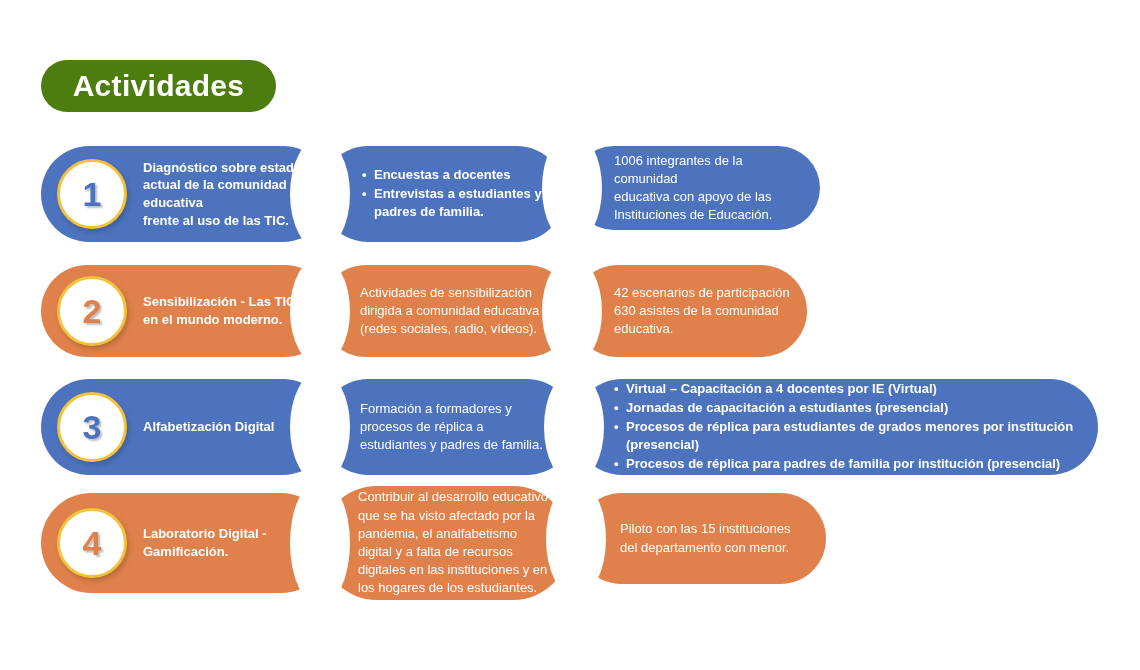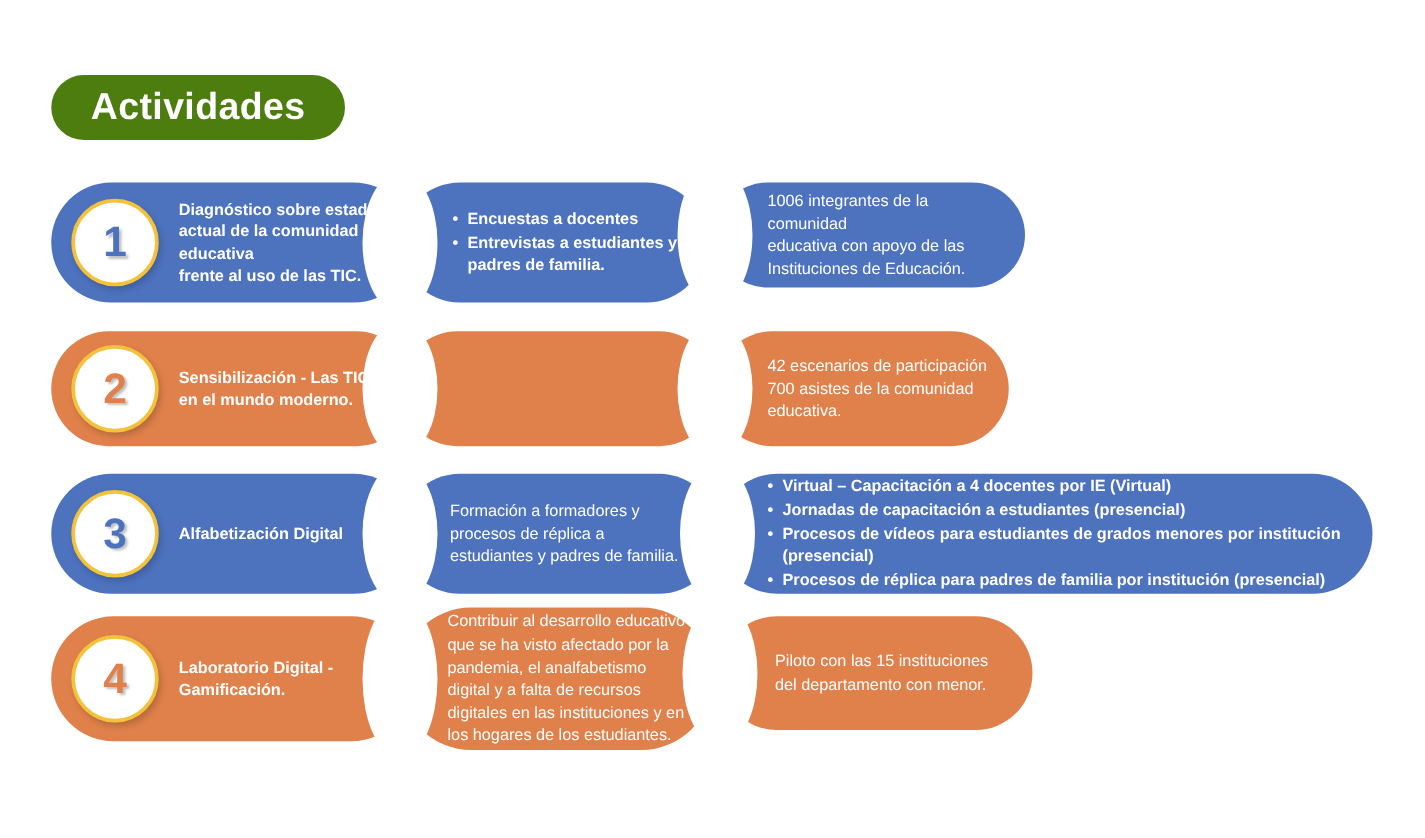--- a/index.html
+++ b/index.html
@@ -183,26 +183,29 @@
   <div class="seg seg-a orange" style="width:290px;height:92px;">
     <div class="num-badge">
       <span class="num num-orange">2</span>
     </div>
     <div class="heading-text">Sensibilización - Las TIC´s
 en el mundo moderno.</div>
   </div>
 
   <div class="seg seg-b orange" style="left:320px;width:253px;height:92px;padding-left:40px;padding-right:18px;">
     <div class="notch" style="height:108px;"></div>
+    <div class="body-text">Actividades de sensibilización
+dirigida a comunidad educativa
+(redes sociales, radio, vídeos).</div>
   </div>
 
   <div class="seg seg-c orange" style="left:572px;width:235px;height:92px;padding-left:42px;padding-right:16px;">
     <div class="notch" style="height:108px;"></div>
     <div class="body-text">42 escenarios de participación
-700 asistes de la comunidad
+630 asistes de la comunidad
 educativa.</div>
   </div>
 </div>
 
 <div class="row" id="row-3" style="top:379px;height:96px;">
   <div class="seg seg-a blue" style="width:290px;height:96px;">
     <div class="num-badge">
       <span class="num num-blue">3</span>
     </div>
     <div class="heading-text">Alfabetización Digital</div>
@@ -213,21 +216,21 @@
     <div class="body-text">Formación a formadores y
 procesos de réplica a
 estudiantes y padres de familia.</div>
   </div>
 
   <div class="seg seg-c blue" style="left:574px;width:524px;height:96px;padding-left:40px;padding-right:20px;align-items:center;">
     <div class="notch" style="height:112px;"></div>
     <ul class="bullets">
       <li>Virtual – Capacitación a 4 docentes por IE (Virtual)</li>
       <li>Jornadas de capacitación a estudiantes (presencial)</li>
-      <li>Procesos de vídeos para estudiantes de grados menores por institución (presencial)</li>
+      <li>Procesos de réplica para estudiantes de grados menores por institución (presencial)</li>
       <li>Procesos de réplica  para padres de familia por institución (presencial)</li>
     </ul>
   </div>
 </div>
 
 <div class="row" id="row-4" style="top:493px;height:100px;">
   <div class="seg seg-a orange" style="width:290px;height:100px;">
     <div class="num-badge">
       <span class="num num-orange">4</span>
     </div>

